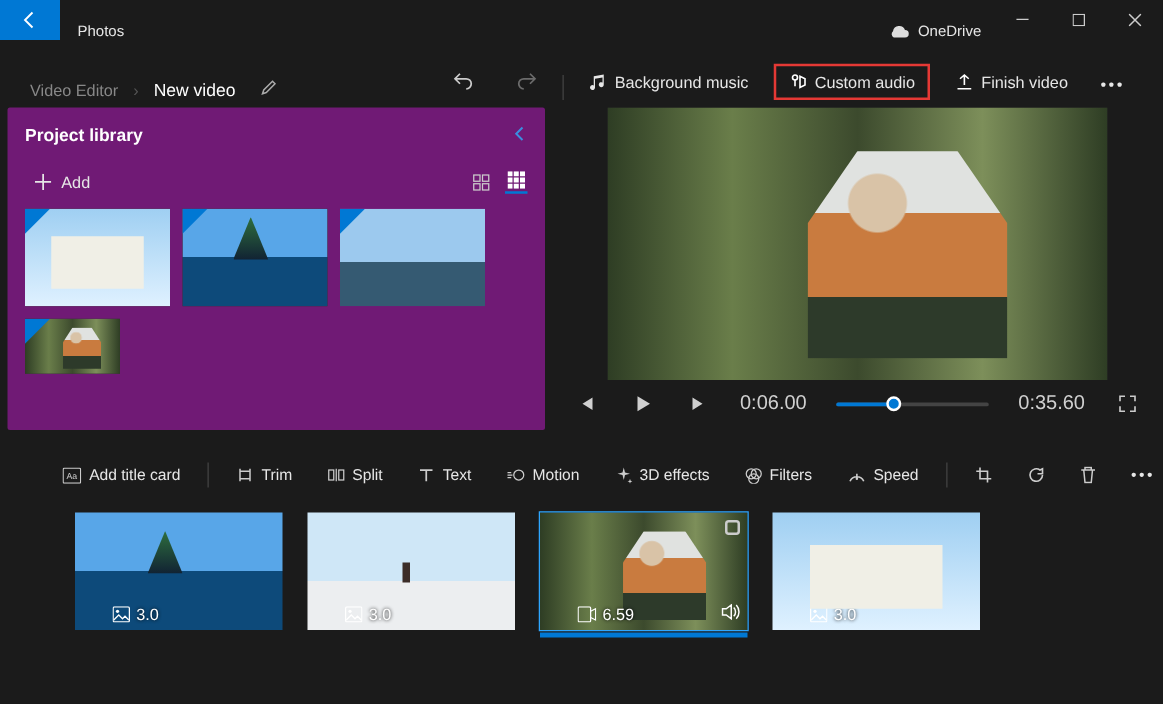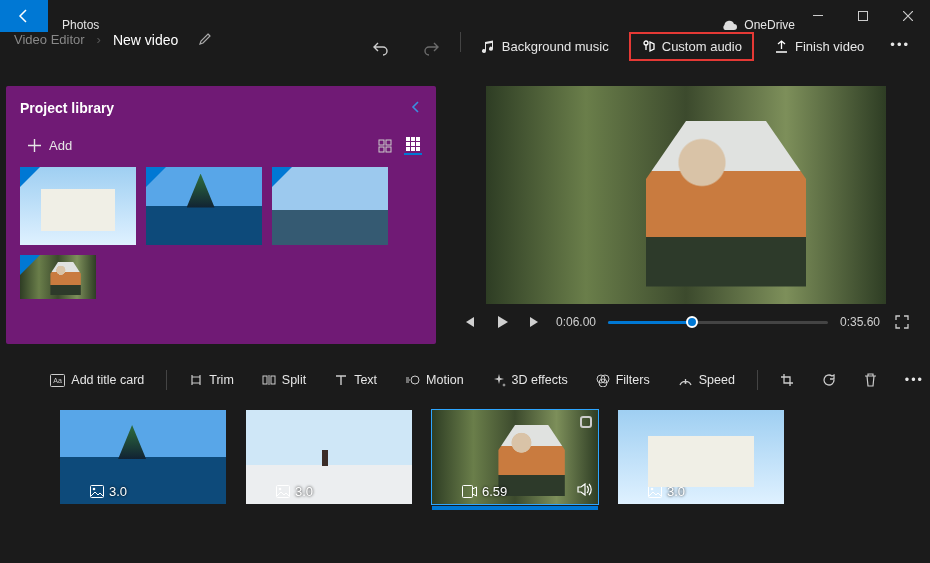--- a/index.html
+++ b/index.html
@@ -1,25 +1,25 @@
 <!DOCTYPE html>
 <html><head>
 <meta charset="utf-8">
 <style>
   * { margin:0; padding:0; box-sizing:border-box; font-family:"Segoe UI",sans-serif; }
   body { background:#1b1b1b; color:#fff; width:930px; height:563px; overflow:hidden; font-size:13px; }
   .titlebar { height:32px; display:flex; align-items:flex-end; background:#1b1b1b; }
   .back-btn { width:48px; height:32px; background:#0078d4; display:flex; align-items:center; justify-content:center; }
   .app-title { padding-left:14px; font-size:12px; color:#e6e6e6; }
   .spacer { flex:1; }
-  .onedrive { display:flex; align-items:center; gap:6px; font-size:12px; color:#e6e6e6; }
+  .onedrive { display:flex; align-items:center; gap:6px; font-size:12px; color:#e6e6e6; margin-right:10px; }
   .winbtn { width:45px; height:32px; display:flex; align-items:center; justify-content:center; color:#ccc; }
   .winbtn svg{display:block;}
 
-  .toolbar { height:48px; display:flex; align-items:flex-start; padding:0 14px; gap:8px; background:#1b1b1b; }
+  .toolbar { height:48px; display:flex; align-items:flex-end; padding:0 24px; gap:8px; background:#1b1b1b; }
   .crumb { color:#888; font-size:13px; }
   .crumb-sep { color:#555; margin:0 4px; }
   .vid-title { color:#fff; font-size:14px; }
   .pencil { margin-left:12px; color:#aaa; }
   .tb-btn { display:flex; align-items:center; gap:6px; padding:5px 10px; color:#e6e6e6; font-size:13px; border:2px solid transparent; }
   .tb-btn.highlight { border:2px solid #e53935; }
   .ellipsis { padding:5px 6px; color:#e6e6e6; letter-spacing:2px; }
 
   .mid { display:flex; height:270px; padding:6px 14px 6px 6px; gap:20px; }
   .library { width:430px; background:#701a75; border-radius:2px; padding:14px 14px 10px 14px; display:flex; flex-direction:column; }
@@ -30,21 +30,21 @@
   .view-toggle { display:flex; gap:10px; align-items:center; }
   .vt { width:18px; height:18px; display:flex; align-items:center; justify-content:center; }
   .vt.active { border-bottom:2px solid #0078d4; padding-bottom:2px; }
   .thumb-grid { display:flex; flex-wrap:wrap; gap:10px; }
   .thumb { width:116px; height:78px; background:#333; position:relative; overflow:hidden; }
   .thumb .corner { position:absolute; top:0; left:0; width:0; height:0; border-top:20px solid #0078d4; border-right:20px solid transparent; }
   .th-img { width:100%; height:100%; }
 
   .preview { flex:1; display:flex; flex-direction:column; }
   .video-box { width:400px; height:218px; margin:0 auto; background:#222; position:relative; overflow:hidden; }
-  .controls { display:flex; align-items:center; gap:12px; padding:10px 4px 0 4px; color:#d0d0d0; font-size:12px; }
+  .controls { display:flex; align-items:center; gap:24px; padding:10px 4px 0 4px; color:#d0d0d0; font-size:16px; }
   .pbtn { width:20px; display:flex; justify-content:center; }
   .timeline { flex:1; height:16px; position:relative; }
   .track { position:absolute; top:7px; left:0; right:0; height:3px; background:#444; border-radius:2px; }
   .fill { position:absolute; top:7px; left:0; height:3px; background:#0078d4; border-radius:2px; }
   .knob { position:absolute; top:2px; width:12px; height:12px; background:#0078d4; border:2px solid #fff; border-radius:50%; }
 
   .story-tools { height:44px; display:flex; align-items:center; justify-content:flex-end; gap:16px; margin-top:8px; color:#e6e6e6; font-size:12.5px; }
   .st-btn { display:flex; align-items:center; gap:6px; padding:3px 6px; }
   .st-sep { width:1px; height:20px; background:#444; }
 

